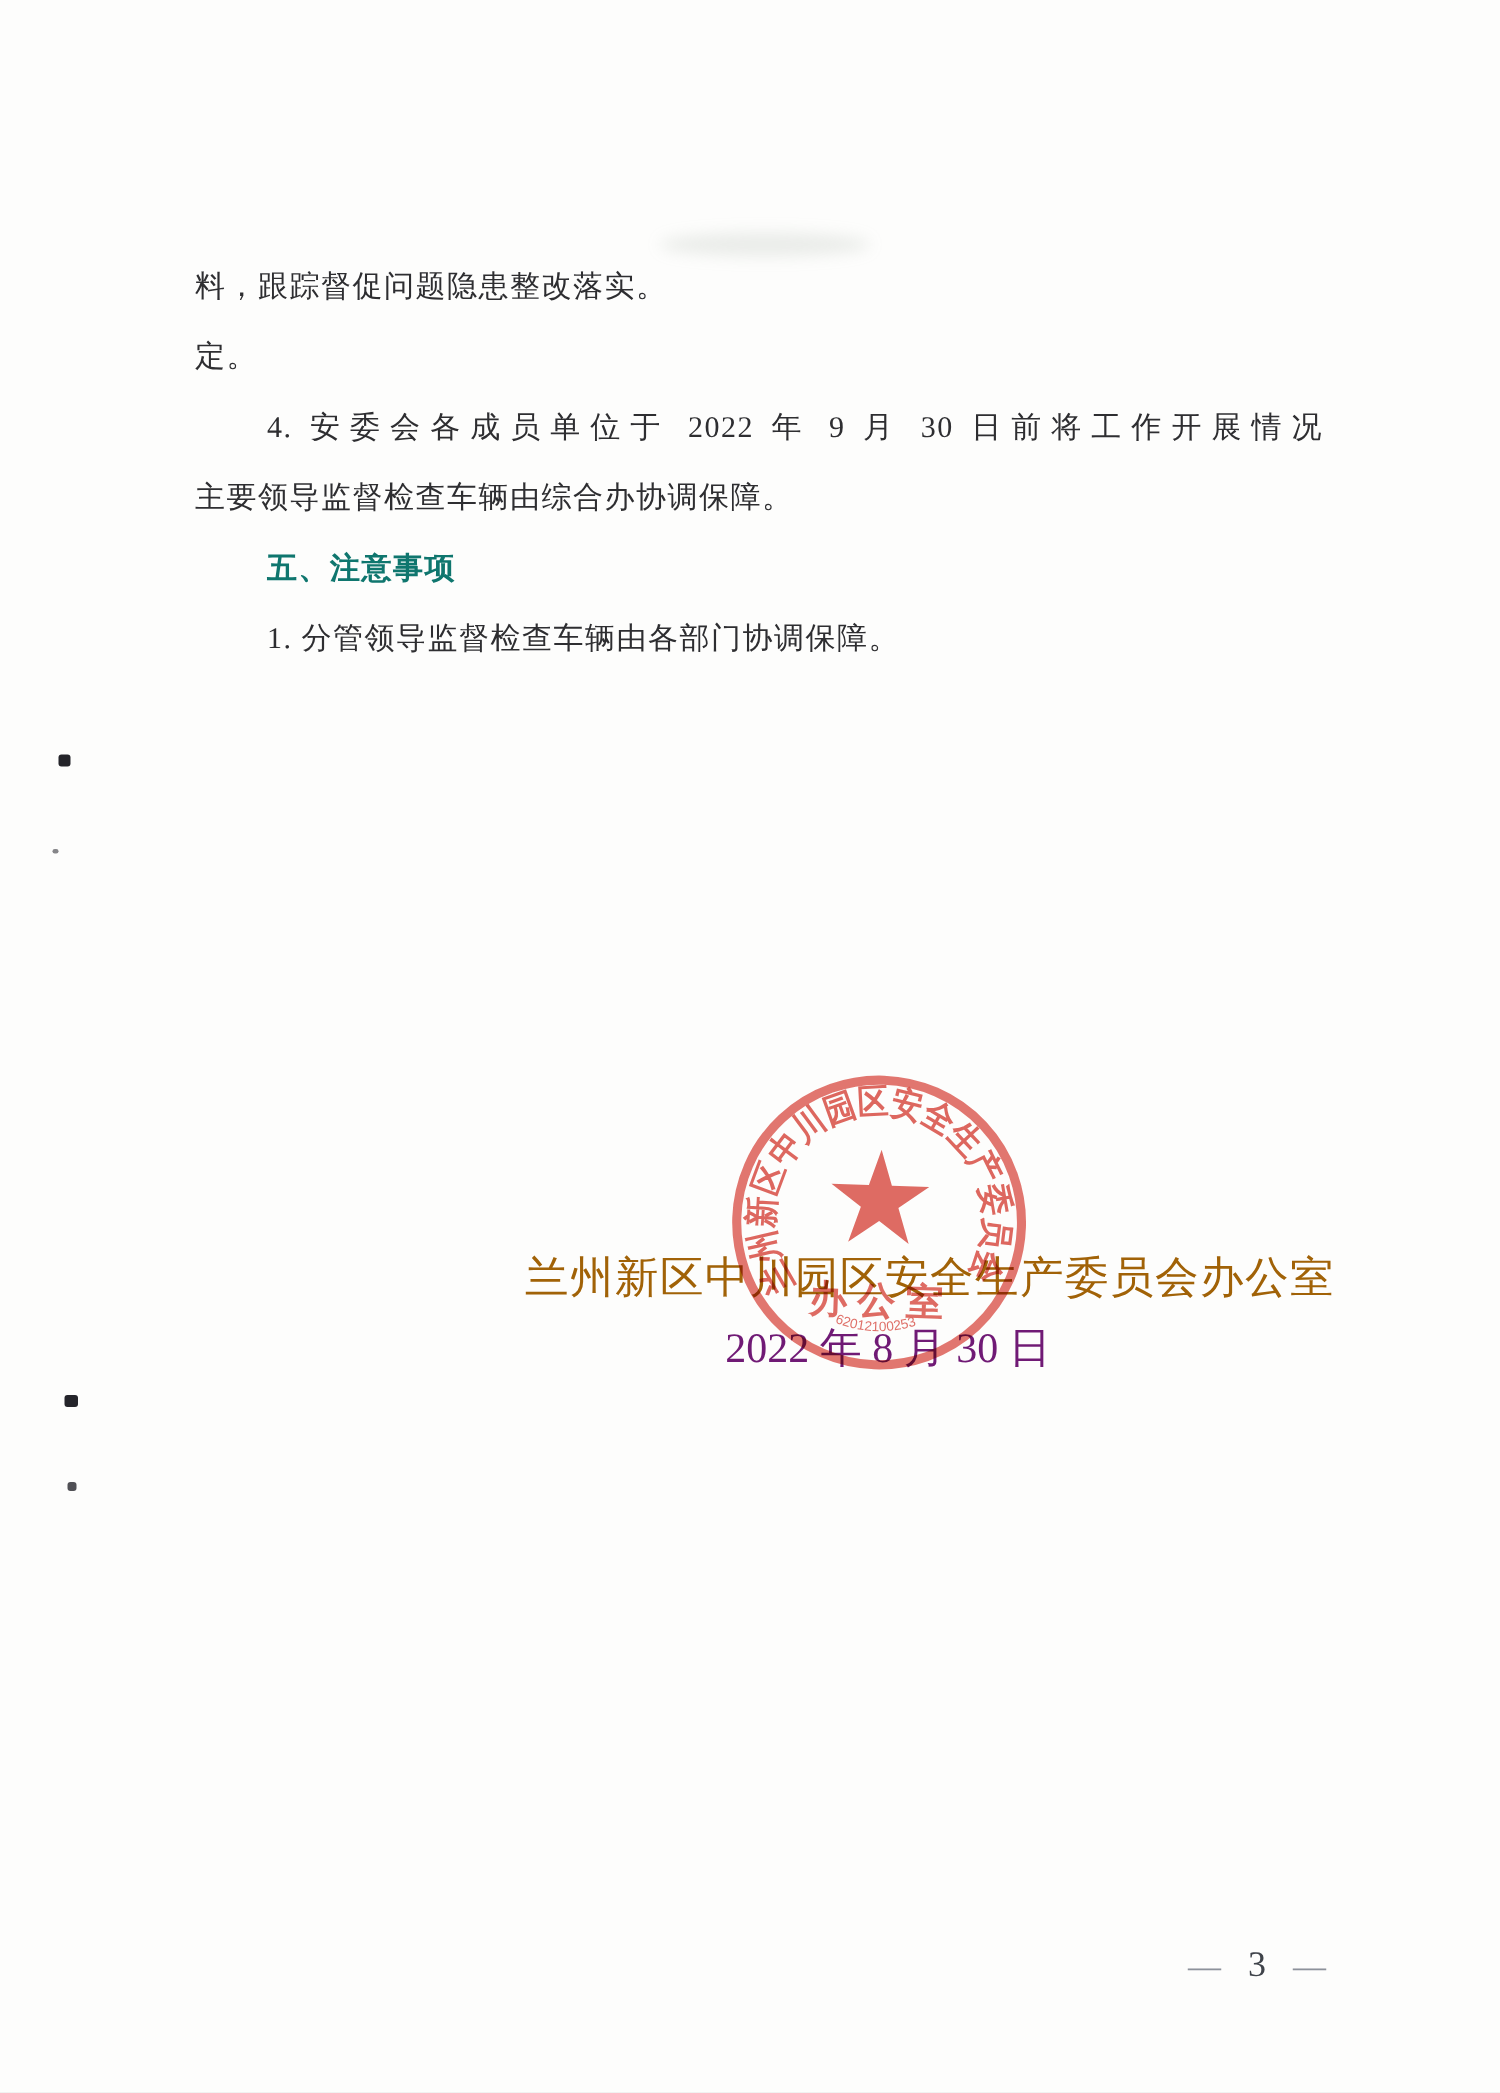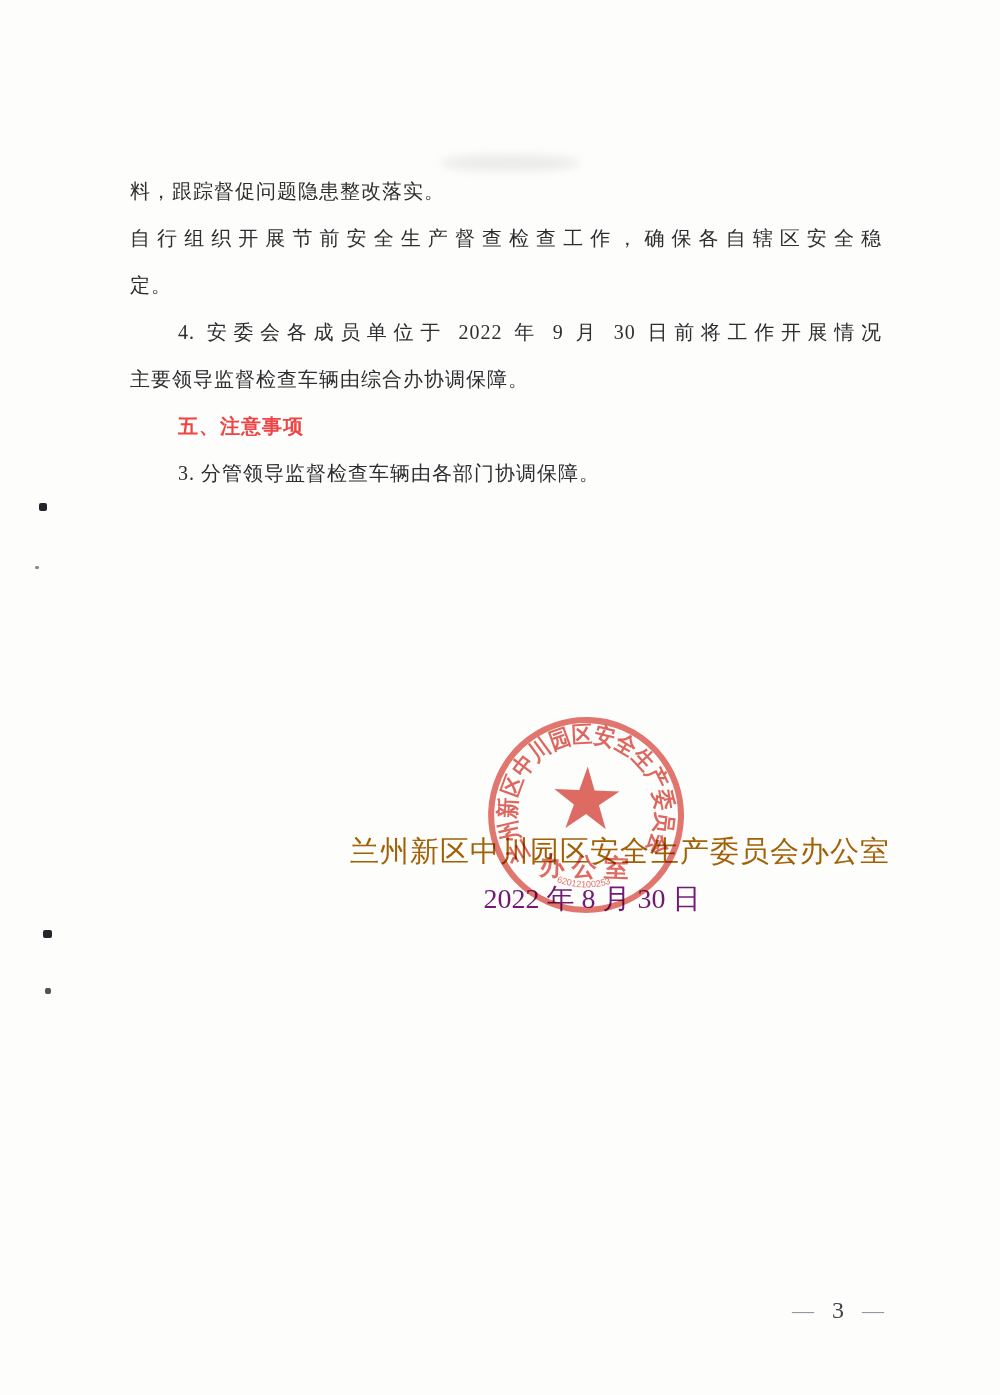--- a/index.html
+++ b/index.html
@@ -23,21 +23,21 @@
   .body-text{
     position:absolute;left:130px;top:168px;width:752px;
     font-size:20px;line-height:47px;
     letter-spacing:1px;
   }
   .line{white-space:nowrap;}
   .line.full{white-space:normal;text-align:justify;text-align-last:justify;}
   .line.indent{padding-left:48px;}
   .line.heading{
     font-family:"Liberation Sans","DejaVu Sans",sans-serif;
-    font-weight:bold;color:#ef4444;
+    font-weight:bold;color:#0f766e;
   }
   
   .signature{
     position:absolute;left:350px;top:832px;width:482px;
     font-size:29px;letter-spacing:1px;white-space:nowrap;color:#a16207;
   }
   .doc-date{
     position:absolute;left:352px;top:880px;width:480px;
     font-size:28px;text-align:center;white-space:nowrap;color:#701a75;
   }
@@ -67,26 +67,25 @@
 </style>
 </head>
 <body>
 
 <div class="page">
 
   <div class="smudge"></div>
 
   <div class="body-text">
     <div class="line">料，跟踪督促问题隐患整改落实。</div>
-    <div class="line full">自行组织开展节前安全生产督查检查工作，确保各自辖区安全稳</div>
     <div class="line">定。</div>
     <div class="line indent full">4. 安委会各成员单位于 2022 年 9 月 30 日前将工作开展情况</div>
     <div class="line">主要领导监督检查车辆由综合办协调保障。</div>
     <div class="line indent heading">五、注意事项</div>
-    <div class="line indent">3. 分管领导监督检查车辆由各部门协调保障。</div>
+    <div class="line indent">1. 分管领导监督检查车辆由各部门协调保障。</div>
   </div>
 
   <div class="signature">兰州新区中川园区安全生产委员会办公室</div>
   <div class="doc-date">2022 年 8 月 30 日</div>
 
   <svg class="seal" viewBox="0 0 196 204" xmlns="http://www.w3.org/2000/svg">
     <defs>
       <path id="arcTop" d="M 44.4 143 A 70 70 0 1 1 151.6 143" fill="none"></path>
       <path id="arcBottom" d="M 30 132 A 78 78 0 0 0 166 132" fill="none"></path>
     </defs>

